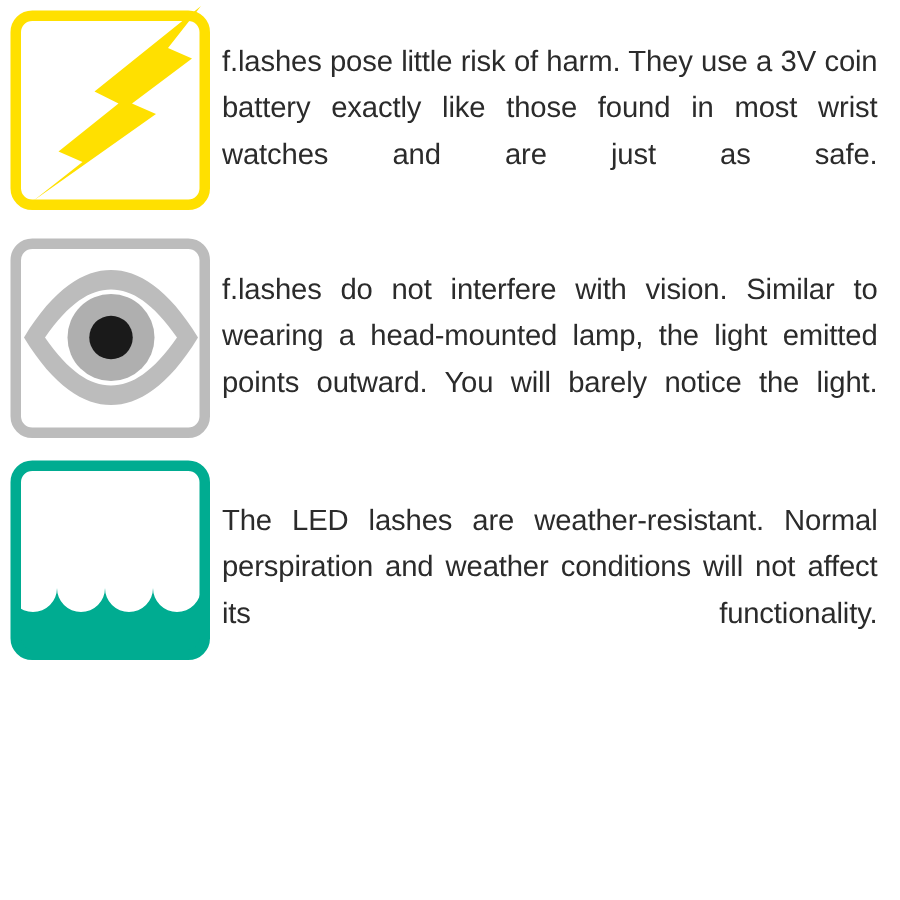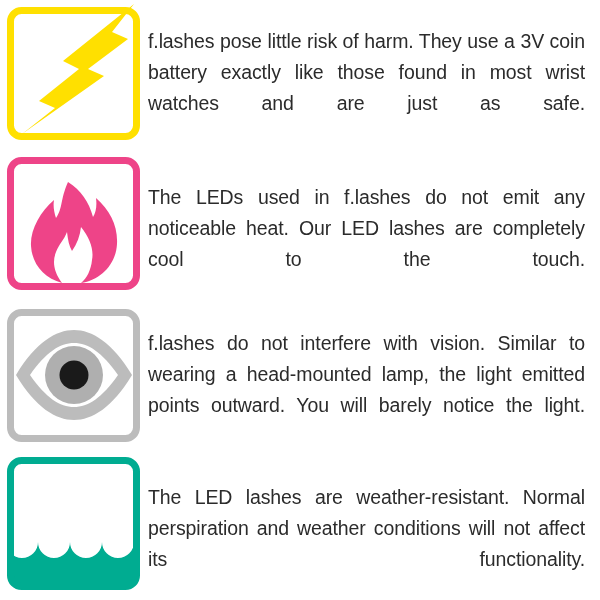--- a/index.html
+++ b/index.html
@@ -91,45 +91,20 @@
           <rect x="10.5" y="10.5" width="126" height="126" rx="11" ry="11" fill="none" stroke="#FFE000" stroke-width="7"></rect>
           <path d="M 134 4 L 63 61 L 79 69 L 39 101 L 55 108 L 22 134 L 104 76 L 88 69 L 128 39 L 112 32 Z" fill="#FFE000"></path>
         </g>
       </svg>
     </div>
     <div class="text-cell">
       <p class="faq-text">f.lashes pose little risk of harm. They use a 3V coin battery exactly like those found in most wrist watches and are just as safe.</p>
     </div>
   </div>
 
-  <div class="faq-row row-flame">
-    <div class="icon-cell">
-      <svg width="148" height="150" viewBox="0 0 148 150">
-        <rect x="10.5" y="10.5" width="126" height="126" rx="11" ry="11" fill="none" stroke="#EE4488" stroke-width="7"></rect>
-        <path d="M 68 32
-                 C 60 50 63 58 56 68
-                 C 54 62 53 56 54 50
-                 C 40 62 30 80 31 96
-                 C 32 114 44 128 62 133
-                 C 54 122 52 112 56 102
-                 C 59 94 64 90 67 82
-                 C 68 90 69 96 72 101
-                 C 77 94 80 86 81 77
-                 C 90 88 94 100 92 110
-                 C 91 120 87 128 81 133
-                 C 101 130 116 114 117 94
-                 C 118 76 110 60 96 48
-                 C 97 56 96 62 93 67
-                 C 89 52 81 40 68 32 Z" fill="#EE4488"></path>
-      </svg>
-    </div>
-    <div class="text-cell">
-      <p class="faq-text">The LEDs used in f.lashes do not emit any noticeable heat. Our LED lashes are completely cool to the touch.</p>
-    </div>
-  </div>
 
   <div class="faq-row row-eye">
     <div class="icon-cell">
       <svg width="148" height="150" viewBox="0 0 148 150">
         <rect x="10.5" y="12.5" width="126" height="126" rx="11" ry="11" fill="none" stroke="#BCBCBC" stroke-width="7"></rect>
         <path d="M 16 75
                  C 36 42 56 30 74 30
                  C 92 30 112 42 132 75
                  C 112 108 92 120 74 120
                  C 56 120 36 108 16 75 Z

